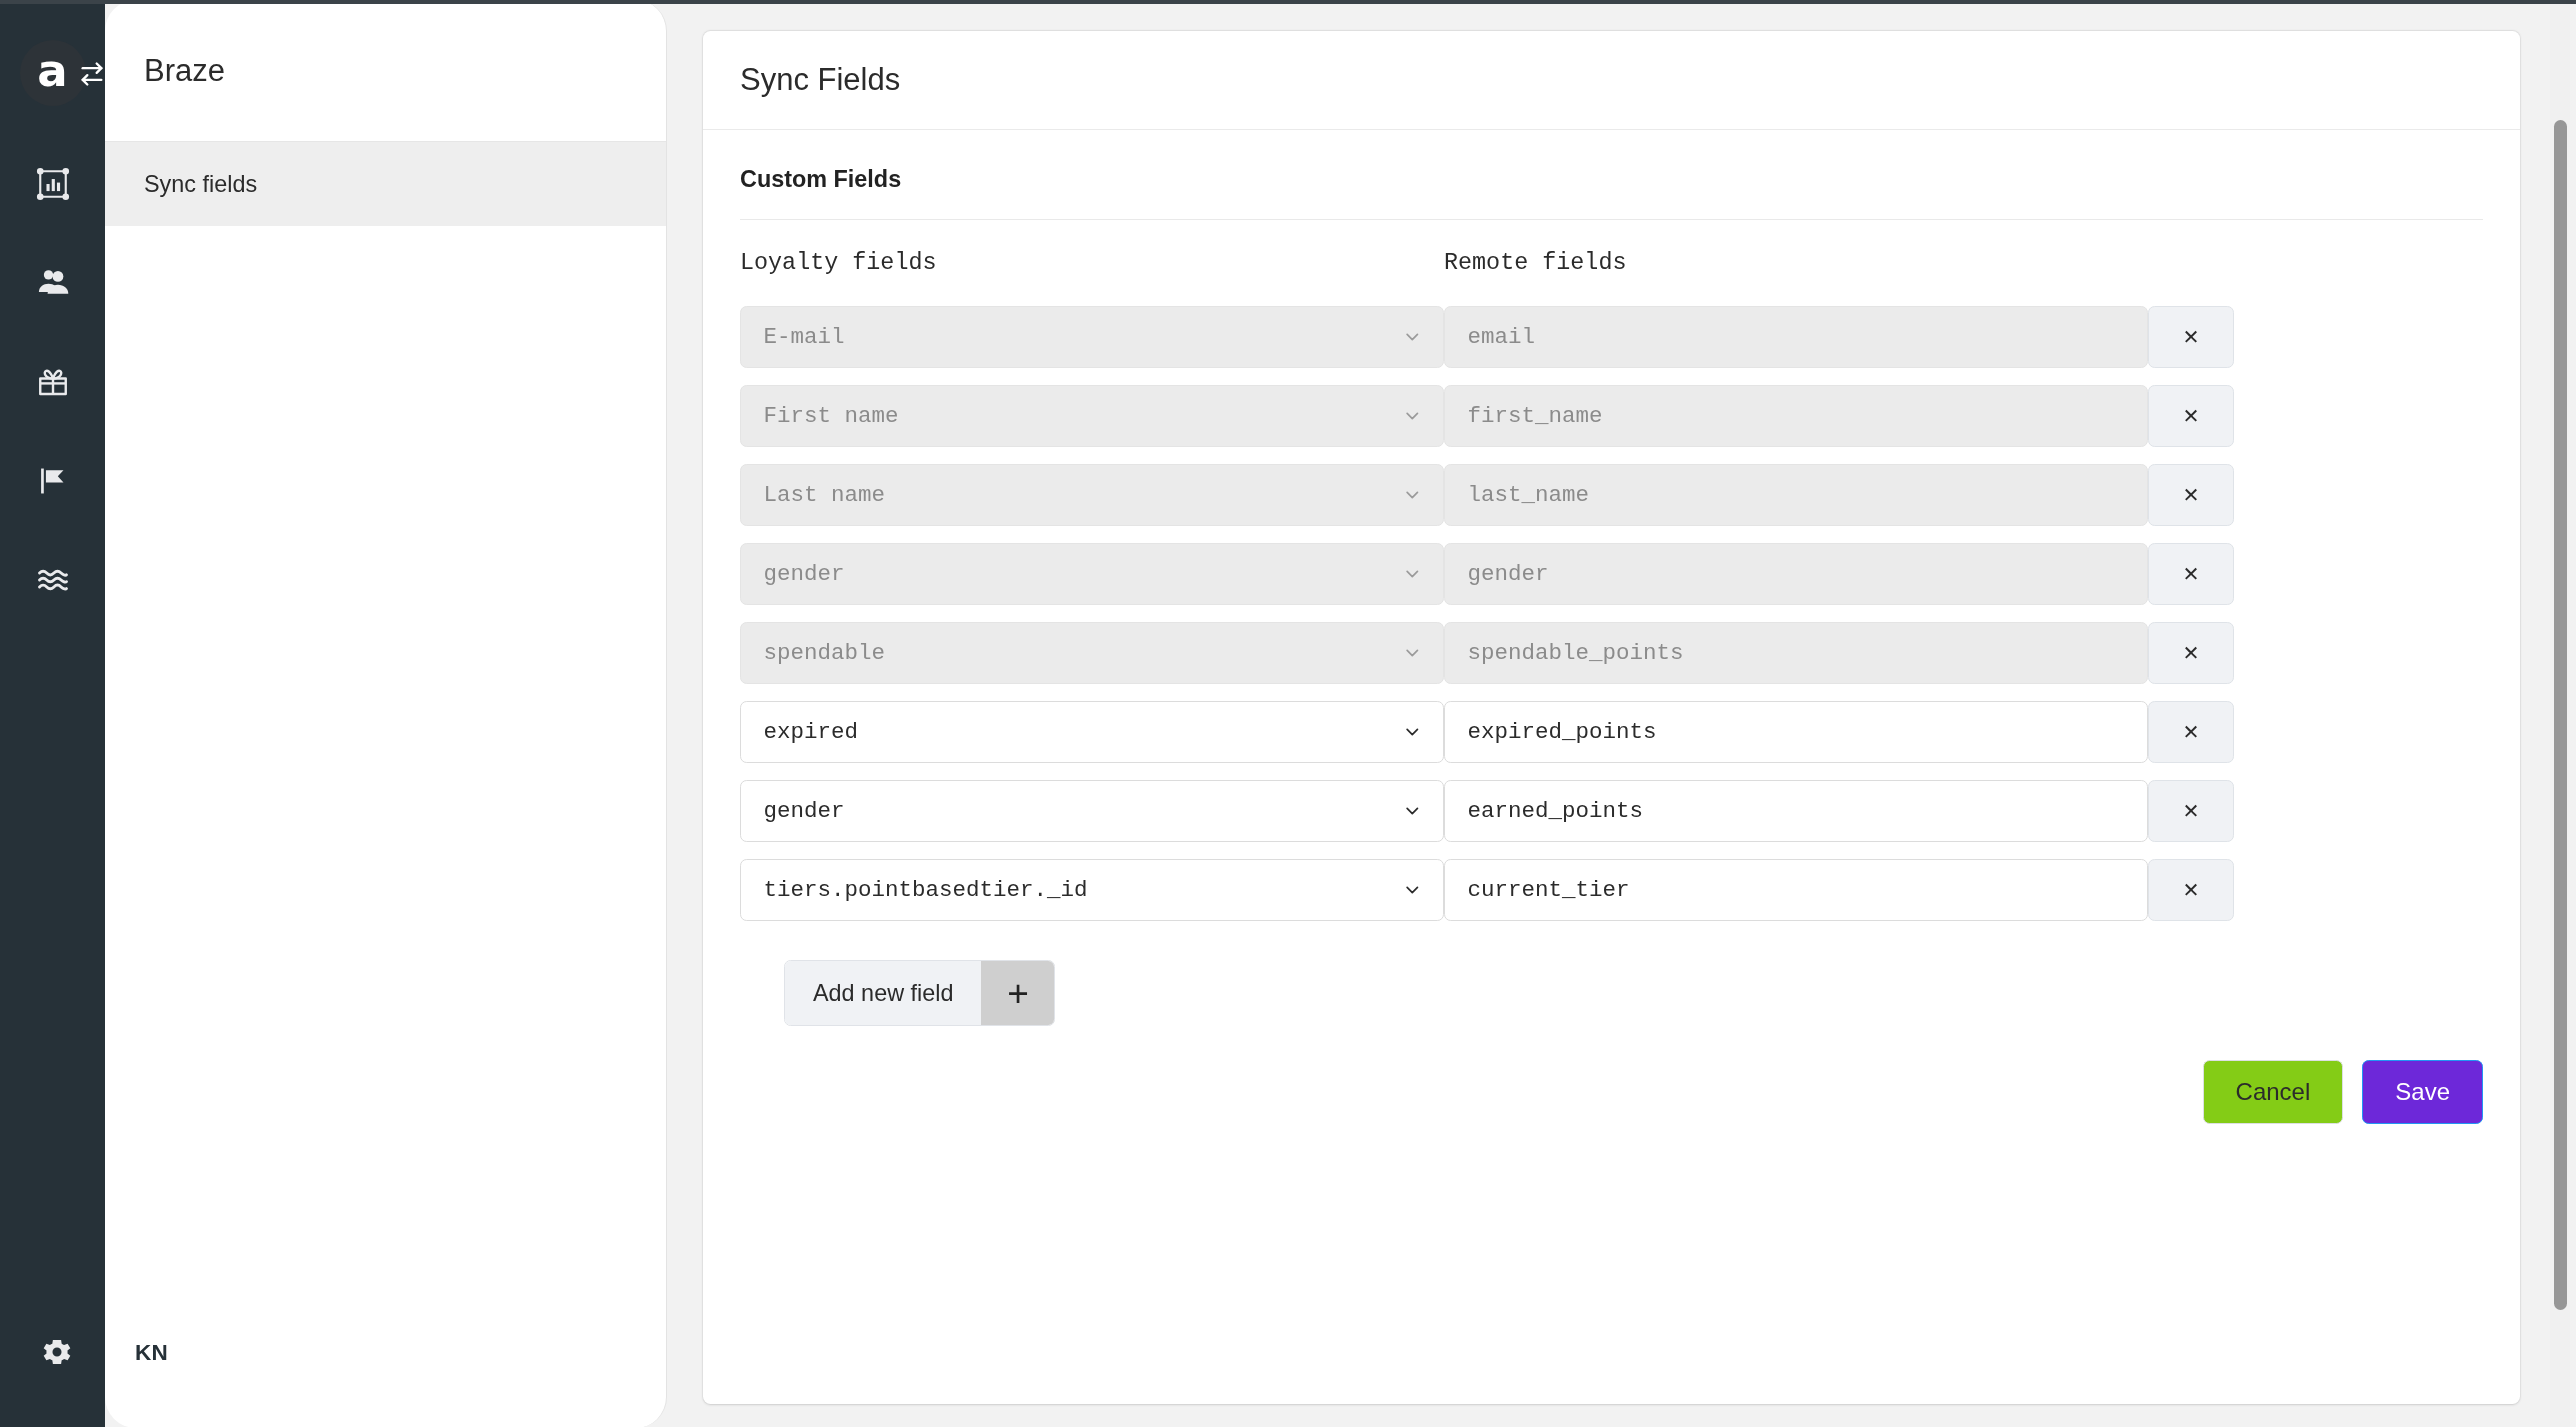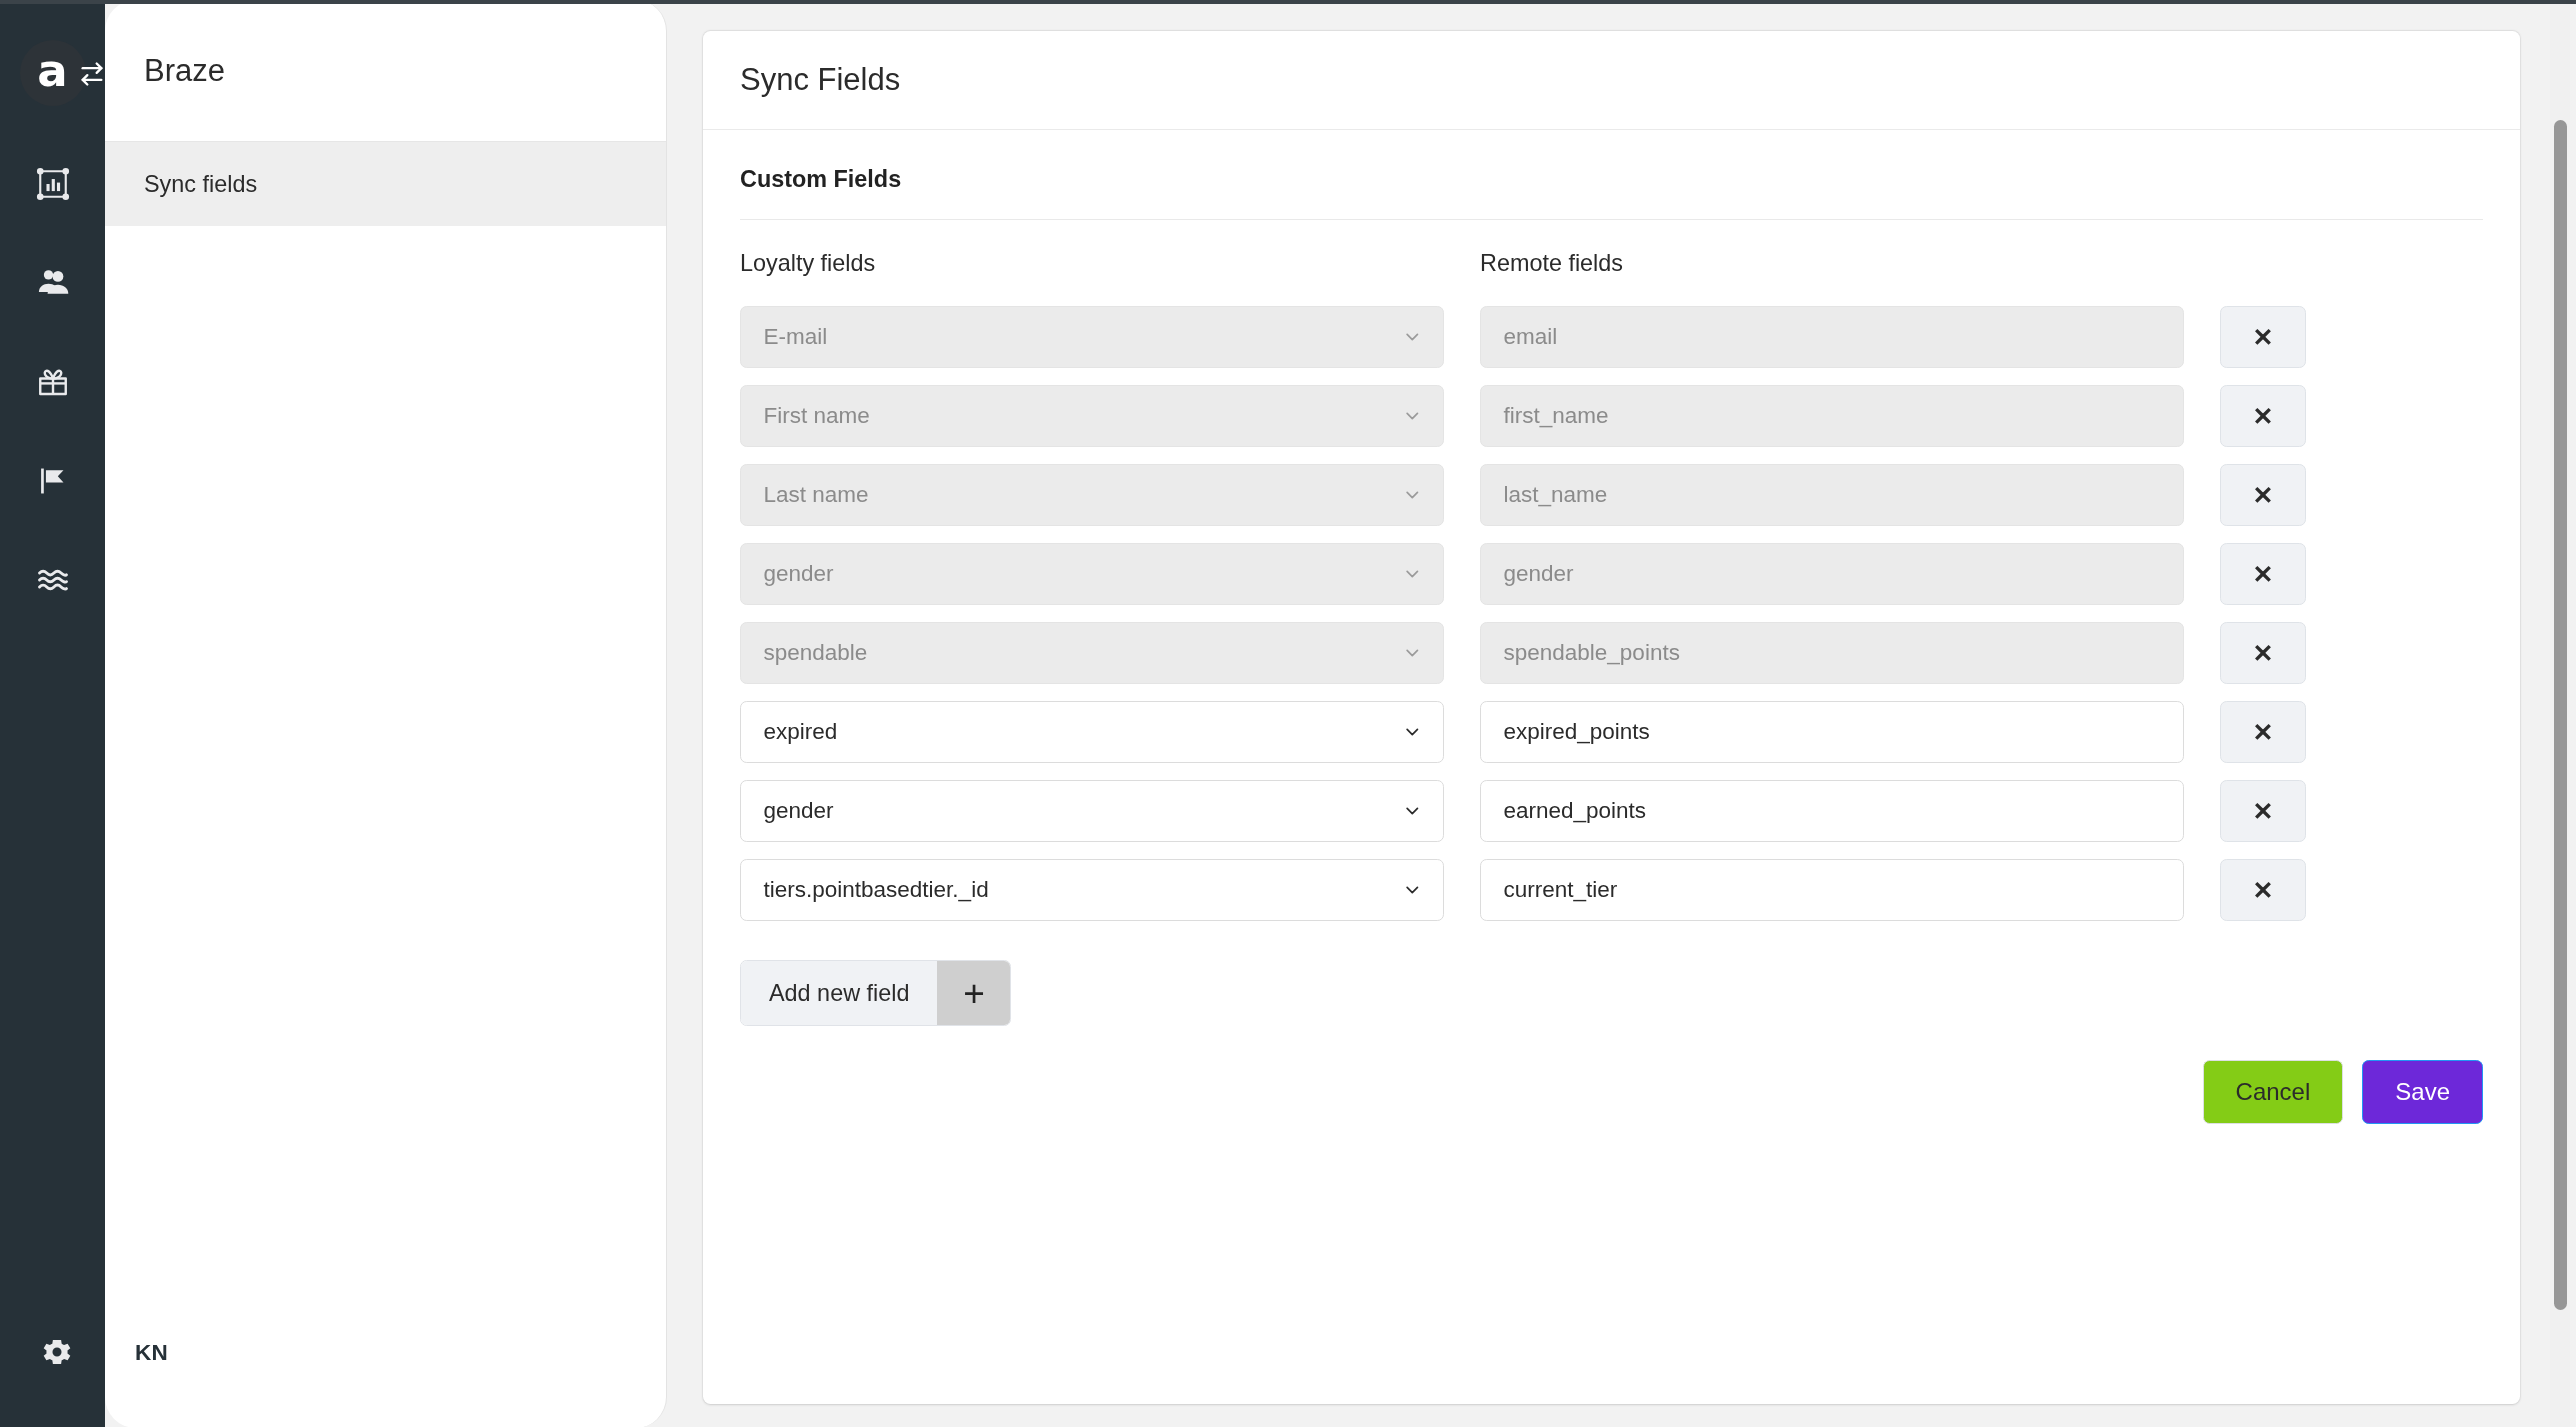--- a/index.html
+++ b/index.html
@@ -162,21 +162,21 @@
     font-size: 23.4px;
     font-weight: 700;
     color: #222;
     padding: 36px 0 26px 0;
     border-bottom: 0.9px solid #e9e9e9;
   }
 
   .columns {
     display: flex;
     padding-top: 30px;
-    gap: 36px;
+    font-family: Liberation Mono, monospace;
   }
   .col-loyalty { width: 704px; }
   .col-remote  { width: 704px; }
   .col-actions { width: 90px; }
 
   .col-label {
     font-size: 23.4px;
     color: #2b2b2b;
     height: 37px;
     margin-bottom: 19px;
@@ -239,20 +239,21 @@
     display: flex;
   }
   .addbtn {
     display: flex;
     align-items: stretch;
     border-radius: 6.6px;
     overflow: hidden;
     border: 0.9px solid #e0e3e8;
     cursor: pointer;
     height: 66px;
+    margin-left: 44px;
   }
   .addbtn .lbl {
     background: #f0f2f5;
     display: flex; align-items: center;
     padding: 0 28px;
     font-size: 23.4px;
     color: #2b2b2b;
   }
   .addbtn .plus {
     background: #cfcfcf;

